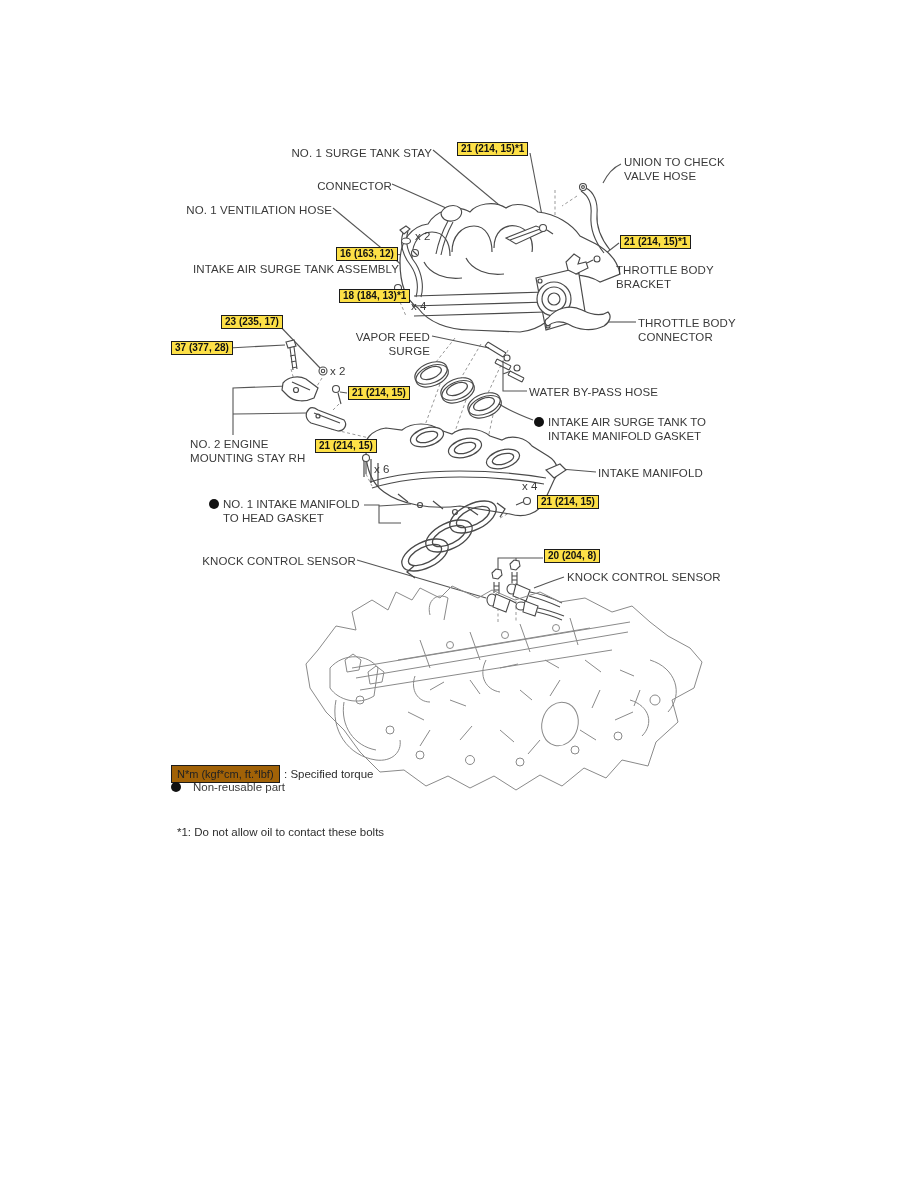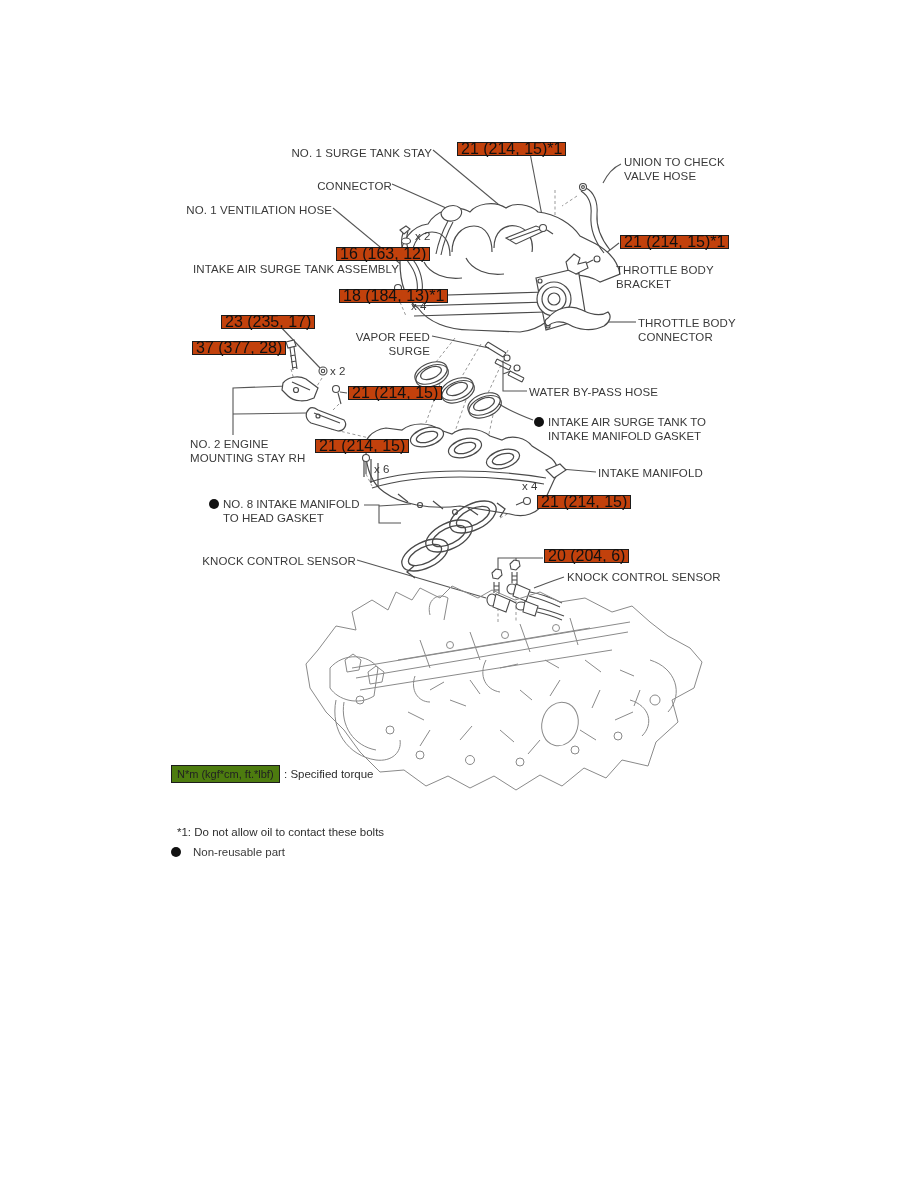--- a/index.html
+++ b/index.html
@@ -8,35 +8,35 @@
     font-family:"Liberation Sans", sans-serif;overflow:hidden;
   }
   #stage{position:absolute;left:0;top:0;width:918px;height:840px;}
   svg.art{position:absolute;left:0;top:0;}
   .lbl{
     position:absolute;font-size:11.5px;line-height:14px;color:#3a3a3a;
     white-space:pre-line;letter-spacing:0.1px;
   }
   .lbl.r{text-align:right;}
   .tq{
-    position:absolute;border:1.5px solid #1c1c1c;background:#c2410c;
-    font-size:16px;font-weight:normal;color:#111;line-height:12px;
+    position:absolute;border:1.5px solid #1c1c1c;background:#fde047;
+    font-size:10px;font-weight:bold;color:#111;line-height:12px;
     padding:0px 3px;white-space:nowrap;
   }
   .mult{position:absolute;font-size:11.5px;color:#3a3a3a;}
   .bullet-lbl{position:absolute;display:flex;align-items:flex-start;gap:4px;}
   .bullet{
     width:10px;height:10px;border-radius:50%;background:#111;
     flex:0 0 10px;margin-top:2px;
   }
   .bullet-lbl .txt{
     font-size:11.5px;line-height:14px;color:#3a3a3a;white-space:pre-line;
   }
   .legend-box{
-    position:absolute;border:1.5px solid #1c1c1c;background:#4d7c0f;
+    position:absolute;border:1.5px solid #1c1c1c;background:#a16207;
     font-size:11px;color:#222;line-height:14px;padding:1px 5px;white-space:nowrap;
   }
   .legend-txt{position:absolute;font-size:11.5px;color:#2e2e2e;white-space:nowrap;}
 </style>
 </head>
 <body>
 
 <div id="stage">
 
   <svg class="art" width="918" height="1188" viewBox="0 0 918 1188">
@@ -299,42 +299,42 @@
   <div class="lbl r" style="left:200px;top:554px;width:156px;">KNOCK CONTROL SENSOR</div>
   <div class="lbl" style="left:567px;top:570px;">KNOCK CONTROL SENSOR</div>
 
   <div class="bullet-lbl" style="left:534px;top:415px;">
     <span class="bullet"></span>
     <span class="txt">INTAKE AIR SURGE TANK TO
 INTAKE MANIFOLD GASKET</span>
   </div>
   <div class="bullet-lbl" style="left:209px;top:497px;">
     <span class="bullet"></span>
-    <span class="txt">NO. 8 INTAKE MANIFOLD
+    <span class="txt">NO. 1 INTAKE MANIFOLD
 TO HEAD GASKET</span>
   </div>
 
   <div class="tq" style="left:457px;top:142px;">21 (214, 15)*1</div>
   <div class="tq" style="left:620px;top:235px;">21 (214, 15)*1</div>
   <div class="tq" style="left:336px;top:247px;">16 (163, 12)</div>
   <div class="tq" style="left:316px;top:289px;margin-left:23px;">18 (184, 13)*1</div>
   <div class="tq" style="left:221px;top:315px;">23 (235, 17)</div>
-  <div class="tq" style="left:171px;top:341px;margin-left:21px;">37 (377, 28)</div>
+  <div class="tq" style="left:171px;top:341px;">37 (377, 28)</div>
   <div class="tq" style="left:348px;top:386px;">21 (214, 15)</div>
   <div class="tq" style="left:315px;top:439px;">21 (214, 15)</div>
   <div class="tq" style="left:537px;top:495px;">21 (214, 15)</div>
-  <div class="tq" style="left:544px;top:549px;">20 (204, 6)</div>
+  <div class="tq" style="left:544px;top:549px;">20 (204, 8)</div>
 
   <div class="mult" style="left:415px;top:230px;">x 2</div>
   <div class="mult" style="left:411px;top:300px;">x 4</div>
   <div class="mult" style="left:330px;top:365px;">x 2</div>
   <div class="mult" style="left:374px;top:463px;">x 6</div>
   <div class="mult" style="left:522px;top:480px;">x 4</div>
 
   <div class="legend-box" style="left:171px;top:765px;">N*m (kgf*cm, ft.*lbf)</div>
   <div class="legend-txt" style="left:284px;top:768px;">: Specified torque</div>
-  <div class="bullet-lbl" style="left:171px;top:845px;gap:12px;">
+  <div class="bullet-lbl" style="left:171px;top:780px;gap:12px;">
     <span class="bullet"></span>
     <span class="txt">Non-reusable part</span>
   </div>
   <div class="legend-txt" style="left:169px;top:826px;margin-left:8px;">*1: Do not allow oil to contact these bolts</div>
 
 </div>
 
 </body></html>

